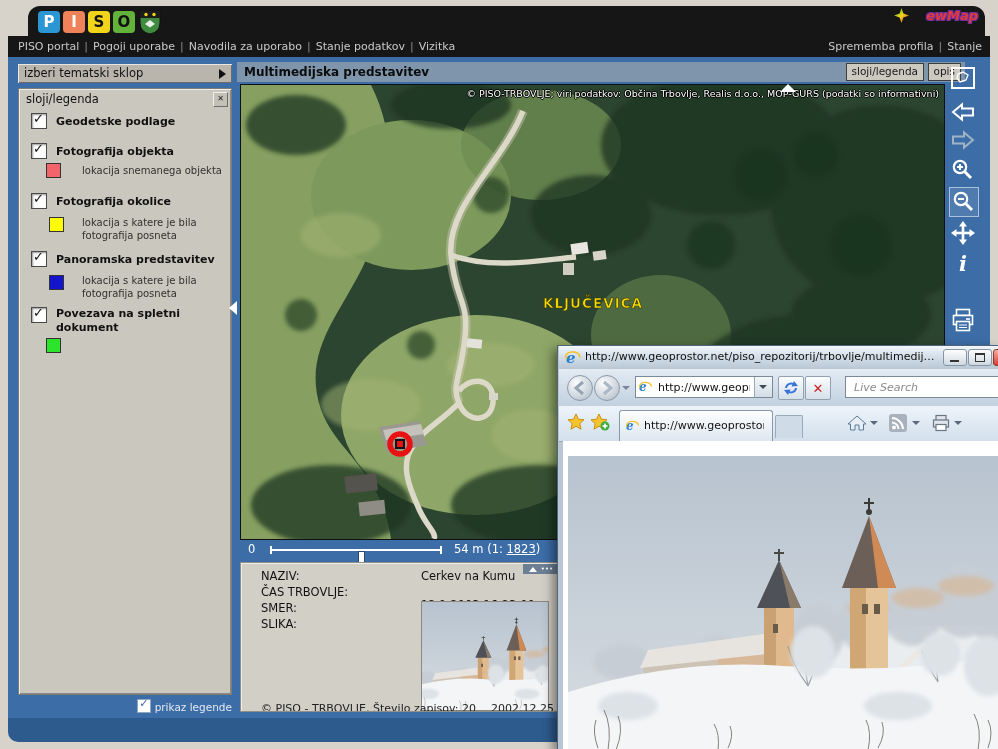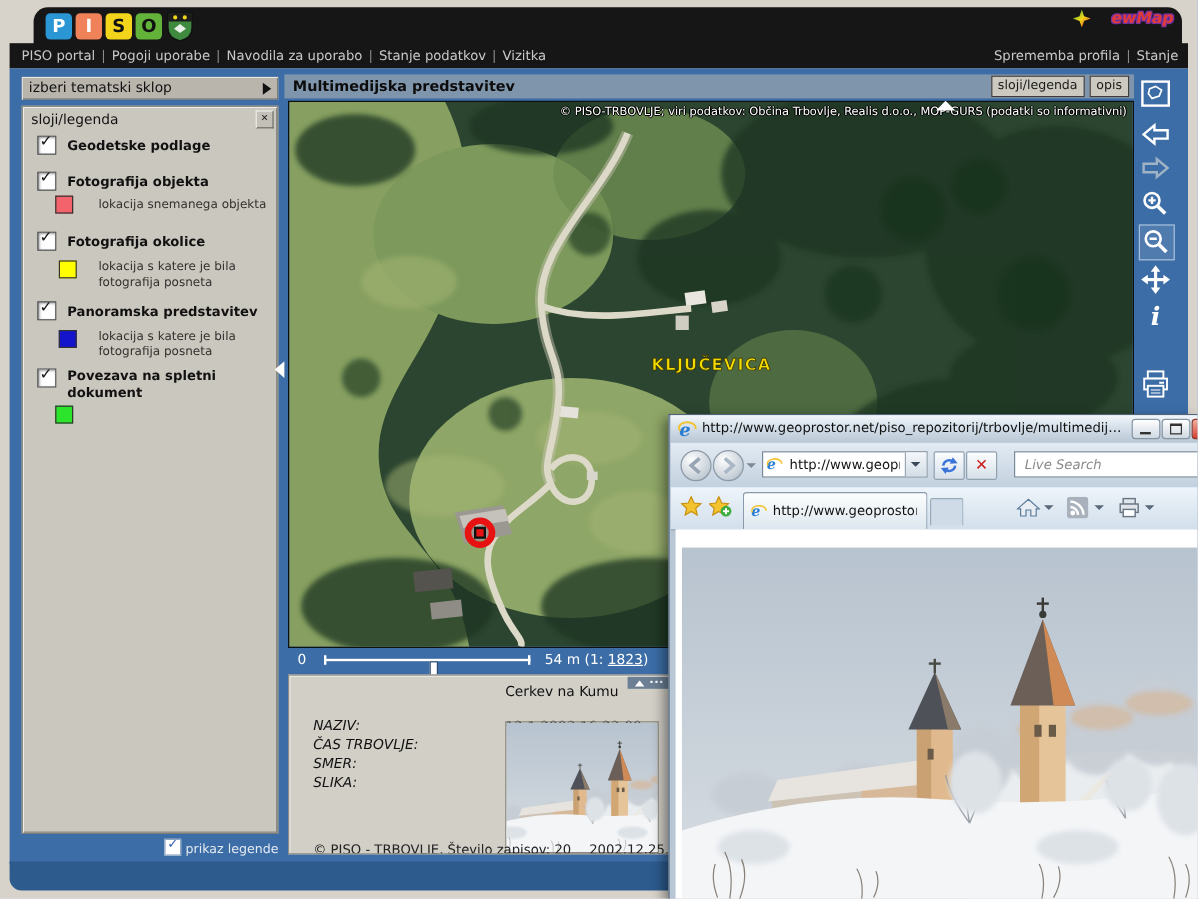--- a/index.html
+++ b/index.html
@@ -41,21 +41,21 @@
   .layer-label{position:absolute;font-size:11px;font-weight:bold;color:#111;width:160px;line-height:1.25;cursor:default;}
   .swatch{position:absolute;width:13px;height:13px;border:1px solid #333;}
   .legend-text{position:absolute;font-size:10px;color:#33312e;width:142px;line-height:1.3;}
   .showlegend{left:18px;top:699px;width:214px;height:16px;text-align:right;color:#e3e9f2;font-size:10.5px;}
   .cb-small{display:inline-block;width:12px;height:12px;background:#fff;border:1px solid #8ea6c2;vertical-align:-2px;
             position:relative;cursor:pointer;}
   .cb-small .mark{position:absolute;left:1px;top:-3px;font-size:11px;font-weight:bold;color:#3a5fb0;}
   .gp-logo{left:8px;top:722px;width:230px;text-align:center;color:#fff;font-weight:bold;font-size:12px;
            text-shadow:1px 1px 1px #14304e;}
   
-  .map-hdr{left:237px;top:62px;width:708px;height:20px;background:#7f95ab;color:#0c0c0c;}
+  .map-hdr{left:237px;top:62px;width:708px;height:20px;background:#7f95ab;color:#0c0c0c;padding-left:20px;}
   .map-title{position:absolute;left:7px;top:3px;font-size:12px;font-weight:bold;}
   .map-btn{position:absolute;top:1px;height:16px;background:#ccc9c1;border:1px solid #3e3e3e;font-size:10.5px;
            line-height:15px;padding:0 5px;color:#1a1a1a;cursor:pointer;}
   .mapbox{left:240px;top:84px;width:703px;height:454px;border:1px solid #101010;overflow:hidden;cursor:crosshair;}
   .map-copy{position:absolute;top:3px;right:5px;color:#fff;font-size:9.5px;
             text-shadow:1px 0 0 #000,-1px 0 0 #000,0 1px 0 #000,0 -1px 0 #000;}
   .tri-up{left:780px;top:84px;width:0;height:0;border-bottom:8px solid #fff;border-left:8px solid transparent;
           border-right:8px solid transparent;cursor:pointer;}
   .tri-left{left:229px;top:301px;width:0;height:0;border-right:8px solid #fff;border-top:7px solid transparent;
             border-bottom:7px solid transparent;cursor:pointer;}
@@ -63,21 +63,21 @@
   .track{position:absolute;left:30px;top:8px;width:172px;height:2px;background:#fff;}
   .track:before,.track:after{content:"";position:absolute;top:-3px;width:2px;height:8px;background:#fff;}
   .track:before{left:0;} .track:after{right:0;}
   .thumbknob{position:absolute;left:88px;top:2px;width:5px;height:14px;background:#fff;border:1px solid #2a4a70;cursor:pointer;}
   .scale-num{position:absolute;left:8px;top:1px;}
   .scale-text{position:absolute;left:214px;top:1px;}
   .scale-link{text-decoration:underline;cursor:pointer;}
   
   .infopanel{left:240px;top:562px;width:703px;height:150px;background:#d2cfc7;border:1px solid #8f8f8a;
              box-shadow:inset 1px 1px 0 #efede8;box-sizing:border-box;overflow:hidden;}
-  .inf-label{position:absolute;left:20px;font-size:11.5px;font-style:italic;color:#111;margin-top:28px;}
+  .inf-label{position:absolute;left:20px;font-size:11.5px;color:#111;}
   .inf-value{position:absolute;left:180px;font-size:11.5px;color:#111;}
   .collapse-btn{position:absolute;left:282px;top:1px;width:36px;height:10px;background:#6c7f94;display:flex;
                 align-items:center;justify-content:center;gap:4px;cursor:pointer;}
   .collapse-btn .tri{width:0;height:0;border-bottom:5px solid #fff;border-left:4px solid transparent;border-right:4px solid transparent;}
   .collapse-btn .dots{color:#fff;font-size:7px;line-height:4px;}
   .thumb{position:absolute;left:180px;top:38px;width:126px;height:108px;border:1px solid #8a887f;overflow:hidden;cursor:pointer;}
   .inf-foot-l{position:absolute;left:20px;top:139px;font-size:11px;color:#222;}
   .inf-foot-r{position:absolute;left:250px;top:139px;font-size:11px;color:#222;}
   
   .tool{left:949px;width:28px;height:28px;display:flex;align-items:center;justify-content:center;cursor:pointer;}

